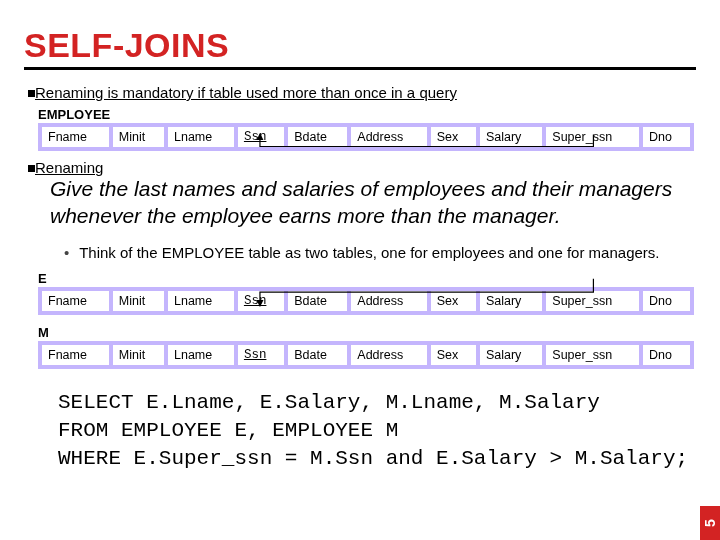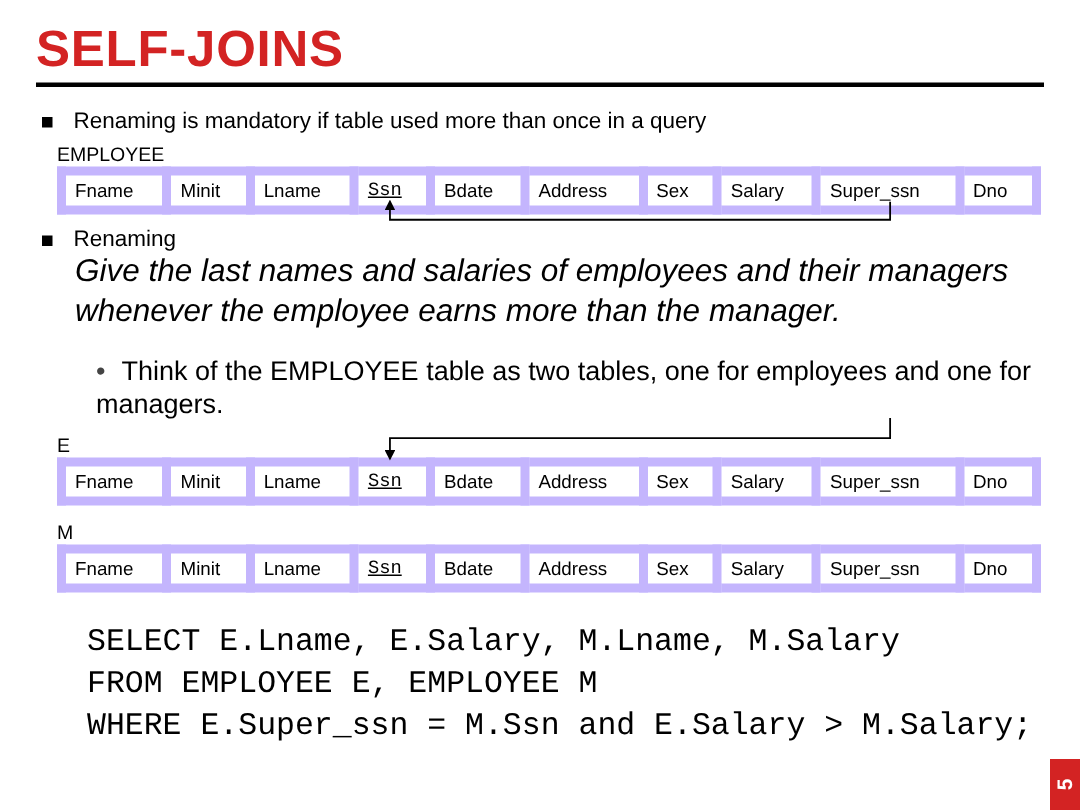--- a/index.html
+++ b/index.html
@@ -8,80 +8,81 @@
     background: #fff;
     font-family: Arial, Helvetica, sans-serif;
     color: #000;
     position: relative;
     overflow: hidden;
   }
   .slide {
     position: relative;
     width: 720px;
     height: 540px;
-    padding: 14px 24px 12px 24px;
+    padding: 26px 24px 12px 24px;
   }
   .title {
     color: #d32323;
     font-size: 34px;
     font-weight: 900;
     letter-spacing: 0.5px;
     font-family: 'Arial Black', Arial, sans-serif;
   }
   .rule {
     border: none;
     border-top: 3px solid #000;
     margin-top: 2px;
     margin-bottom: 14px;
     width: 100%;
   }
   .bullet-row {
     display: flex;
     align-items: flex-start;
-    gap: 14px;
+    gap: 0;
     font-size: 15px;
     margin-left: 4px;
     margin-bottom: 6px;
+    text-decoration: underline;
   }
   .bullet-sq {
     display: inline-block;
     width: 7px; height: 7px;
     background: #000;
     margin-top: 6px;
     flex-shrink: 0;
   }
   .tbl-label {
     font-size: 13px;
-    font-weight: normal;
+    font-weight: bold;
     margin: 0 0 1px 14px;
   }
   table.schema {
     border-collapse: collapse;
     margin-left: 14px;
     table-layout: auto;
     width: 656px;
   }
   table.schema td {
-    border: 6px solid #c4b5fd;
+    border: 4px solid #c4b5fd;
     font-size: 12.5px;
     padding: 3px 8px 3px 6px;
     white-space: nowrap;
     vertical-align: middle;
     height: 23px;
   }
   td.key { text-decoration: underline; font-family: Liberation Mono, monospace; }
   .example-block { margin-top: 8px; }
   .example-text {
     font-size: 21px;
     margin-left: 26px;
     line-height: 1.28;
   }
   .italic { font-style: italic; }
   .sub-bullet {
-    font-size: 18px;
+    font-size: 15px;
     margin: 14px 0 8px 40px;
     line-height: 1.25;
   }
   .sub-bullet .dot { color: #444; margin-right: 6px; }
   .sql {
     font-family: 'Courier New', Courier, monospace;
     font-size: 21px;
     white-space: pre;
     margin: 20px 0 0 34px;
     line-height: 1.35;

